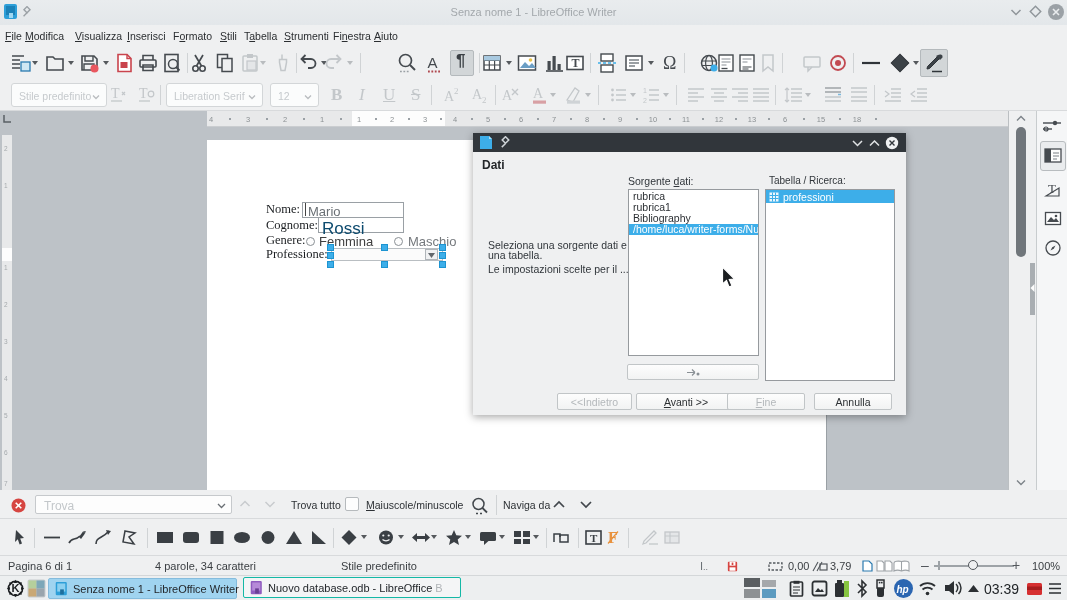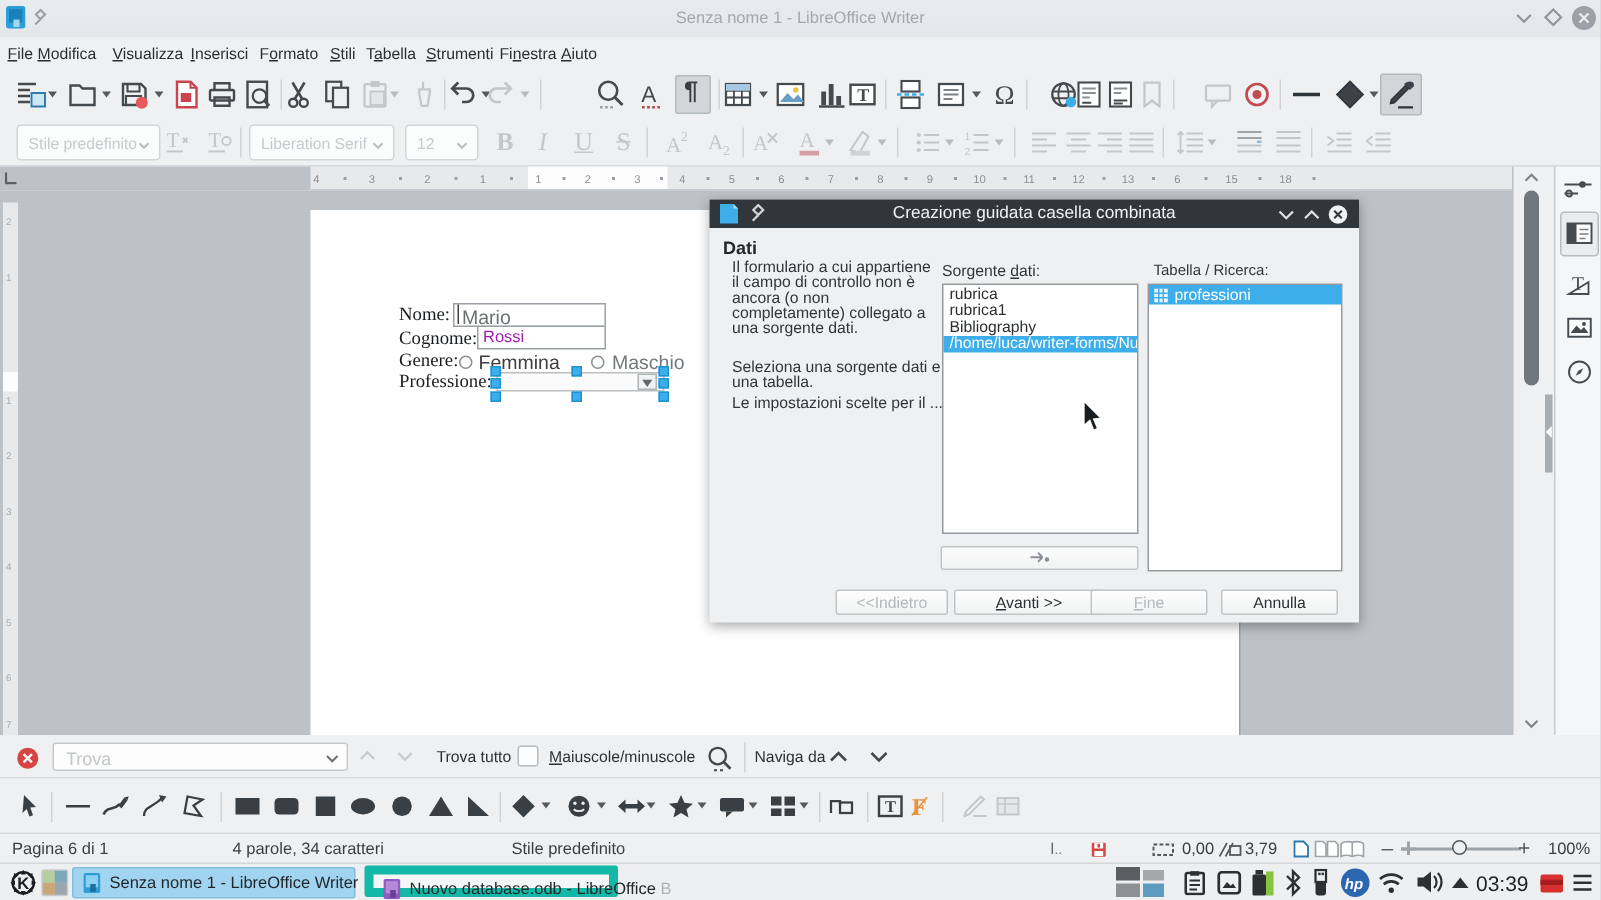--- a/index.html
+++ b/index.html
@@ -448,21 +448,21 @@
     <div class="abs" style="left:0;top:113px;width:10px;height:13px;background:#fdfdfd"></div>
   </div>
   <div id="page"></div>
 
   <div class="abs" style="left:266px;top:75px;font-family:'Liberation Serif',serif;font-size:12.5px;color:#1a1d20">Nome:</div>
   <div class="abs" style="left:302px;top:75px;width:102px;height:16px;border:1px solid #9aa0a5;background:#fff"></div>
   <div class="abs" style="left:305px;top:76px;width:1px;height:13px;background:#444"></div>
   <div class="abs" style="left:308px;top:77px;font-size:13px;color:#6a7075">Mario</div>
   <div class="abs" style="left:266px;top:91px;font-family:'Liberation Serif',serif;font-size:12.5px;color:#1a1d20">Cognome:</div>
   <div class="abs" style="left:318px;top:90px;width:86px;height:16px;border:1px solid #9aa0a5;background:#fff"></div>
-  <div class="abs" style="left:322px;top:92px;font-size:11px;color:#a21caf">Rossi</div>
+  <div class="abs" style="left:322px;top:92px;font-size:17px;color:#0c4a6e">Rossi</div>
   <div class="abs" style="left:266px;top:106px;font-family:'Liberation Serif',serif;font-size:12.5px;color:#1a1d20">Genere:</div>
   <div class="abs" style="left:306px;top:110px;width:9px;height:9px;border:1px solid #8a9095;border-radius:50%;background:#fdfdfd"></div>
   <div class="abs" style="left:319px;top:107px;font-size:13px;color:#404040">Femmina</div>
   <div class="abs" style="left:394px;top:110px;width:9px;height:9px;border:1px solid #8a9095;border-radius:50%;background:#fdfdfd"></div>
   <div class="abs" style="left:408px;top:107px;font-size:13px;color:#75797d">Maschio</div>
   <div class="abs" style="left:266px;top:120px;font-family:'Liberation Serif',serif;font-size:12.5px;color:#1a1d20">Professione:</div>
   <div class="abs" style="left:331px;top:121px;width:112px;height:13px;border:1px solid #b9bec2;background:#fbfbfb"></div>
   <div class="abs" style="left:425px;top:122px;width:13px;height:11px;border:1px solid #b0b5b9;background:#f0f1f2"></div>
   <svg class="abs" style="left:428px;top:126px" width="7" height="5" viewBox="0 0 7 5">
       <path d="M0 0 h7 L3.5 5 Z" fill="#62676c"></path>
@@ -713,21 +713,21 @@
       <rect x="9.5" y="9.5" width="8" height="8" fill="#9aa5ad"></rect>
   </svg>
   <div class="abs" style="left:48px;top:2px;width:189px;height:21px;background:#a0d4f0;border:1px solid #85bcdd;border-radius:2px">
     <svg style="position:absolute;left:6px;top:3px" width="14" height="14" viewBox="0 0 19 19">
         <rect x="1" y="0" width="15" height="18" rx="1.5" fill="#2d9fd8"></rect>
         <rect x="3" y="2" width="11" height="11" fill="#8cd0f0"></rect>
         <rect x="7" y="10" width="5" height="7" fill="#1d6f9e"></rect>
       </svg>
     <div style="position:absolute;left:24px;top:4px;font-size:11px;color:#23272b;white-space:nowrap">Senza nome 1 - LibreOffice Writer</div>
   </div>
-  <div class="abs" style="left:243px;top:1px;width:169px;height:21px;background:#f4f5f6;border:6px solid #14b8a6;border-radius:2px">
+  <div class="abs" style="left:243px;top:1px;width:218px;height:21px;background:#f4f5f6;border:1px solid #14b8a6;border-radius:2px">
     <svg style="position:absolute;left:6px;top:3px" width="14" height="14" viewBox="0 0 19 19">
         <rect x="1" y="0" width="15" height="18" rx="1.5" fill="#8f5bbf"></rect>
         <rect x="3" y="2" width="11" height="11" fill="#b68ad8"></rect>
         <rect x="7" y="10" width="5" height="7" fill="#6a3f94"></rect>
       </svg>
     <div style="position:absolute;left:24px;top:4px;font-size:11px;color:#23272b;white-space:nowrap">Nuovo database.odb - LibreOffice <span style="color:#b0b4b7">B</span></div>
   </div>
   <div class="abs" style="left:744px;top:2px;width:16px;height:9px;background:#5a5e61"></div>
   <div class="abs" style="left:762px;top:4px;width:14px;height:7px;background:#a5a8ab"></div>
   <div class="abs" style="left:744px;top:13px;width:16px;height:9px;background:#8d9194"></div>
@@ -785,34 +785,32 @@
     <svg class="abs" style="left:6px;top:2px" width="14" height="15" viewBox="0 0 14 15">
       <path d="M1 1 h9 l3 3 v10 H1 Z" fill="#3daee9"></path>
         <path d="M10 1 v3 h3" fill="#a8ddf5"></path>
     </svg>
     <svg class="abs" style="left:26px;top:3px" width="13" height="13" viewBox="0 0 14 14">
       <g stroke="#cfd4d8" stroke-width="1.6" fill="none">
           <path d="M4 2 L9 2 L9 7 L4 7 Z" transform="rotate(45 7 5)"></path>
           <path d="M7 8 L3 12"></path>
         </g>
     </svg>
-    <div class="t">Creazione guidata casella combinata</div>
     <svg class="abs" style="left:379px;top:7px" width="11" height="7" viewBox="0 0 11 7">
         <path d="M1 1 L5.5 5.5 L10 1" stroke="#dfe2e4" stroke-width="1.5" fill="none"></path>
       </svg>
     <svg class="abs" style="left:396px;top:7px" width="11" height="7" viewBox="0 0 11 7">
         <path d="M1 5.5 L5.5 1 L10 5.5" stroke="#dfe2e4" stroke-width="1.5" fill="none"></path>
       </svg>
     <svg class="abs" style="left:412px;top:3px" width="14" height="14" viewBox="0 0 14 14">
         <circle cx="7" cy="7" r="6.2" fill="#eff1f2"></circle>
         <path d="M4.5 4.5 L9.5 9.5 M9.5 4.5 L4.5 9.5" stroke="#31363b" stroke-width="1.4"></path>
       </svg>
   </div>
   <div class="abs" style="left:9px;top:25px;font-weight:bold;font-size:12px;color:#24272a">Dati</div>
-  <div class="abs" style="left:15px;top:40px;font-size:10.5px;line-height:10.3px;color:#31363b">Il formulario a cui appartiene<br>il campo di controllo non è<br>ancora (o non<br>completamente) collegato a<br>una sorgente dati.</div>
   <div class="abs" style="left:15px;top:107px;font-size:10.5px;line-height:10.3px;color:#31363b">Seleziona una sorgente dati e<br>una tabella.</div>
   <div class="abs" style="left:15px;top:131px;font-size:10.5px;line-height:10.3px;color:#31363b">Le impostazioni scelte per il ...</div>
   <div class="abs" style="left:155px;top:42px;font-size:10.5px;color:#31363b">Sorgente <span style="text-decoration:underline">d</span>ati:</div>
   <div class="lb" style="left:155px;top:56px;width:131px;height:167px">
     <div style="font-size:10.5px;color:#2b2f33;padding:1px 0 0 4px;line-height:10.8px">rubrica<br>rubrica1<br>Bibliography</div>
     <div style="position:absolute;left:0;top:34px;width:129px;height:11px;background:#3daee9;color:#fff;font-size:10.5px;padding-left:4px;line-height:11px;white-space:nowrap;overflow:hidden">/home/luca/writer-forms/Nu</div>
   </div>
   <div class="abs" style="left:296px;top:42px;font-size:10px;color:#31363b">Tabella / Ricerca:</div>
   <div class="lb" style="left:292px;top:56px;width:130px;height:192px">
     <div style="position:absolute;left:0;top:0;width:128px;height:13px;background:#3daee9"></div>

